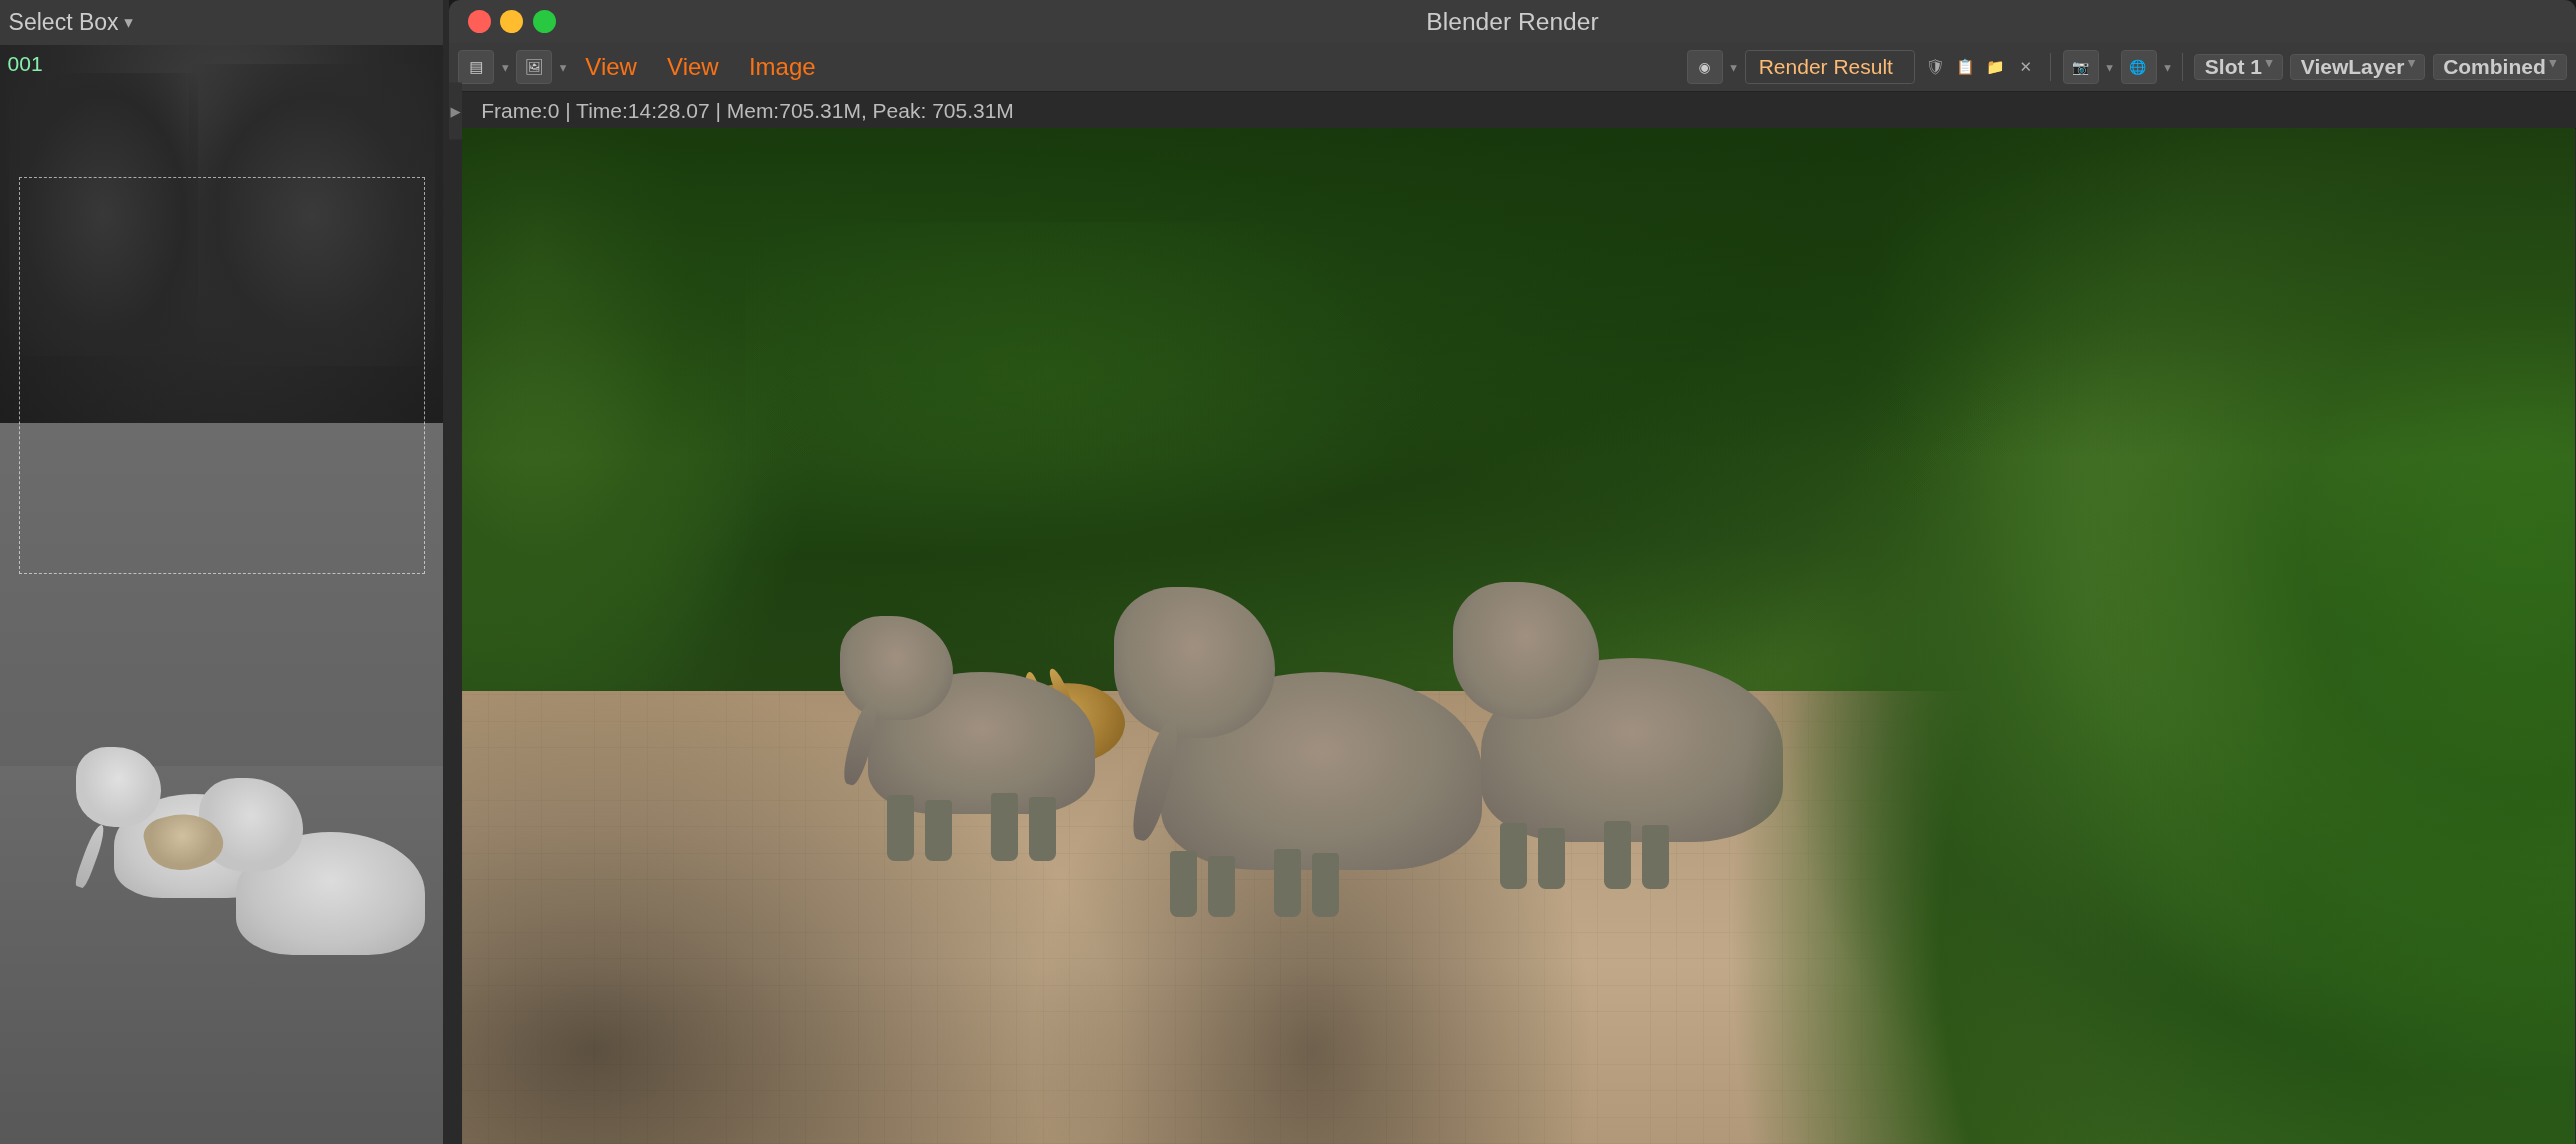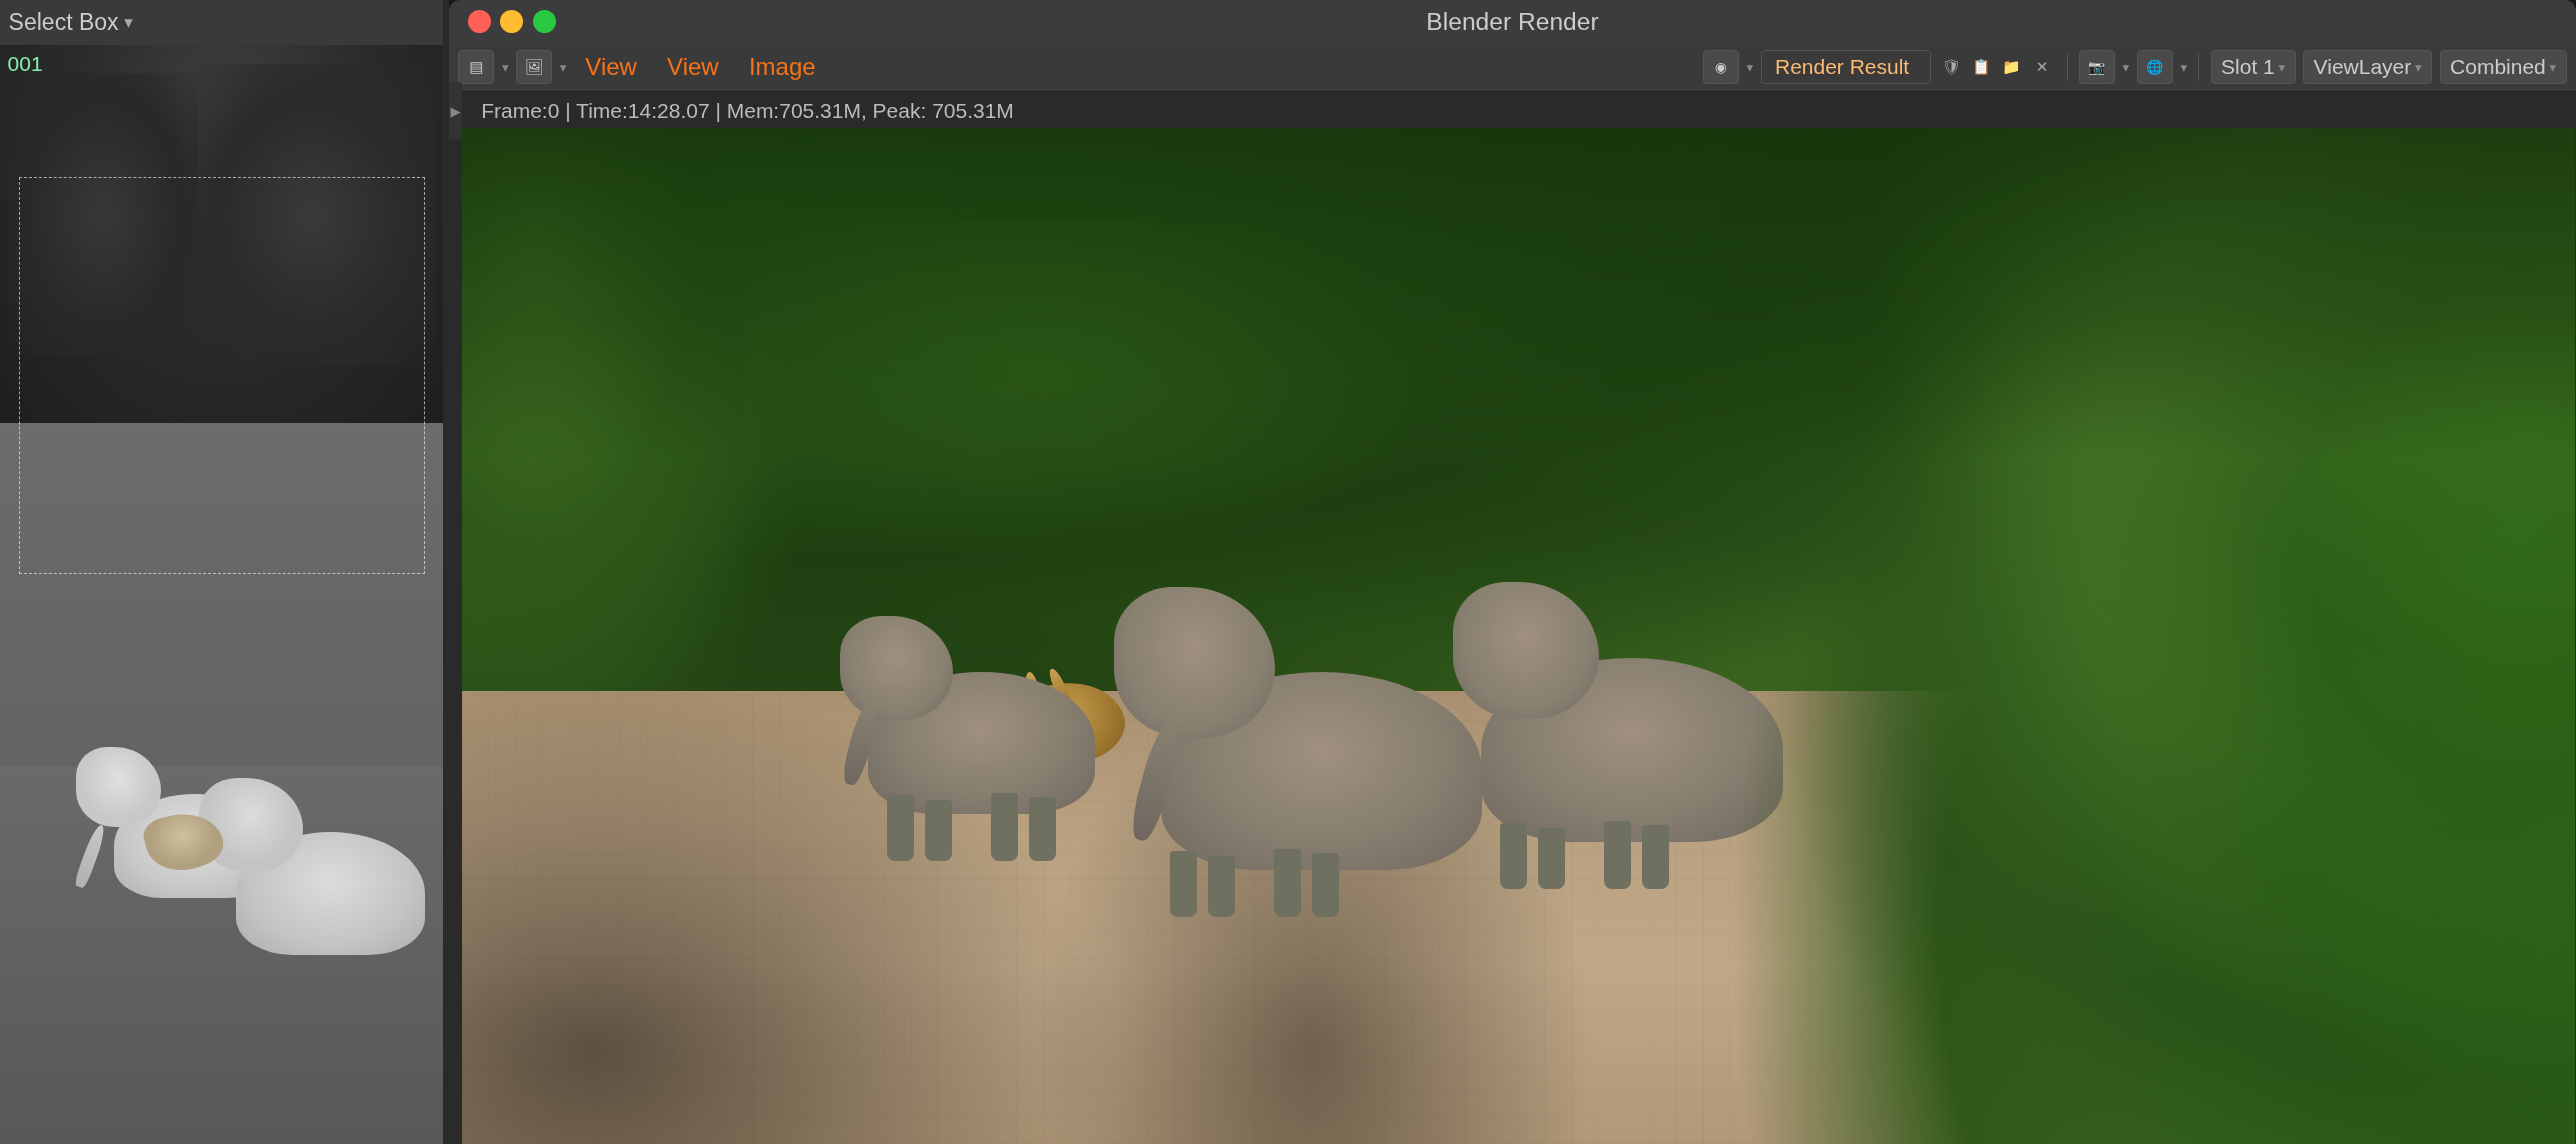--- a/index.html
+++ b/index.html
@@ -558,31 +558,32 @@
       pointer-events: none;
       background:
         radial-gradient(ellipse at 10% 0%, rgba(40,100,20,0.3) 0%, transparent 30%),
         radial-gradient(ellipse at 30% 5%, rgba(50,120,25,0.2) 0%, transparent 25%),
         radial-gradient(ellipse at 60% 2%, rgba(45,110,22,0.25) 0%, transparent 28%);
     }
 
     
     .slot-dropdown {
       display: flex;
-      align-items: center;
+      align-items: flex-start;
       gap: 3.8px;
-      height: 34px;
+      height: 26px;
       padding: 0 9.4px;
       background: #4a4a4a;
       border: 0.9px solid #555;
       border-radius: 3.8px;
       color: #ccc;
       font-size: 21px;
       cursor: pointer;
       white-space: nowrap;
+      font-weight: bold;
     }
 
     .chevron-down {
       font-size: 13.2px;
       color: #888;
     }
   </style>
 </head>
 <body>
 

